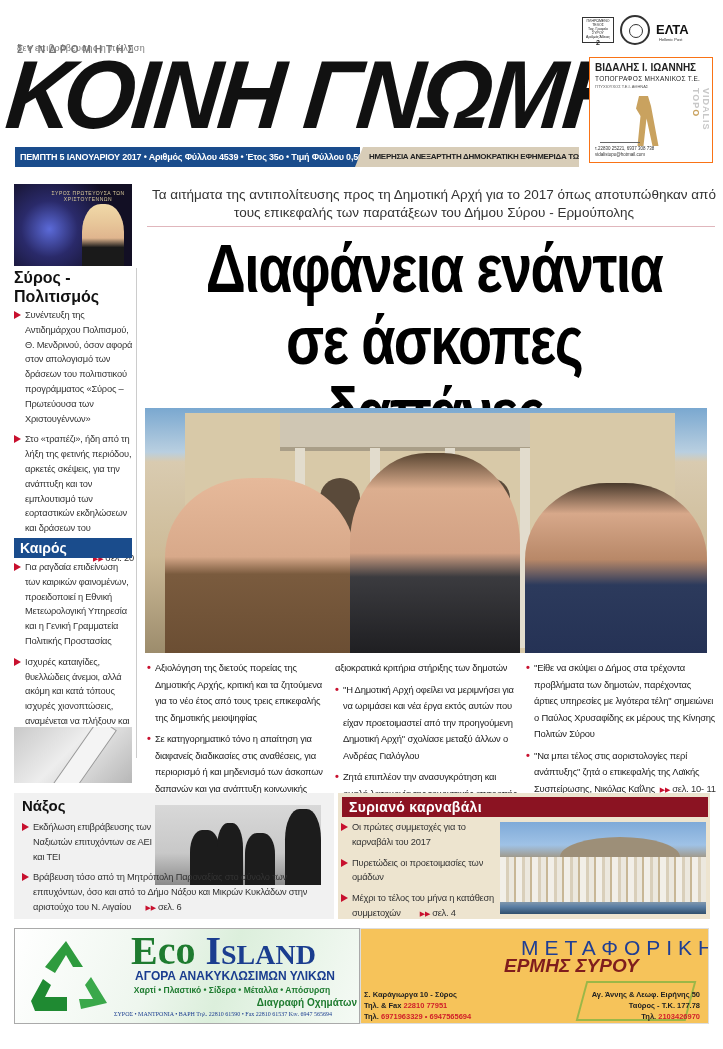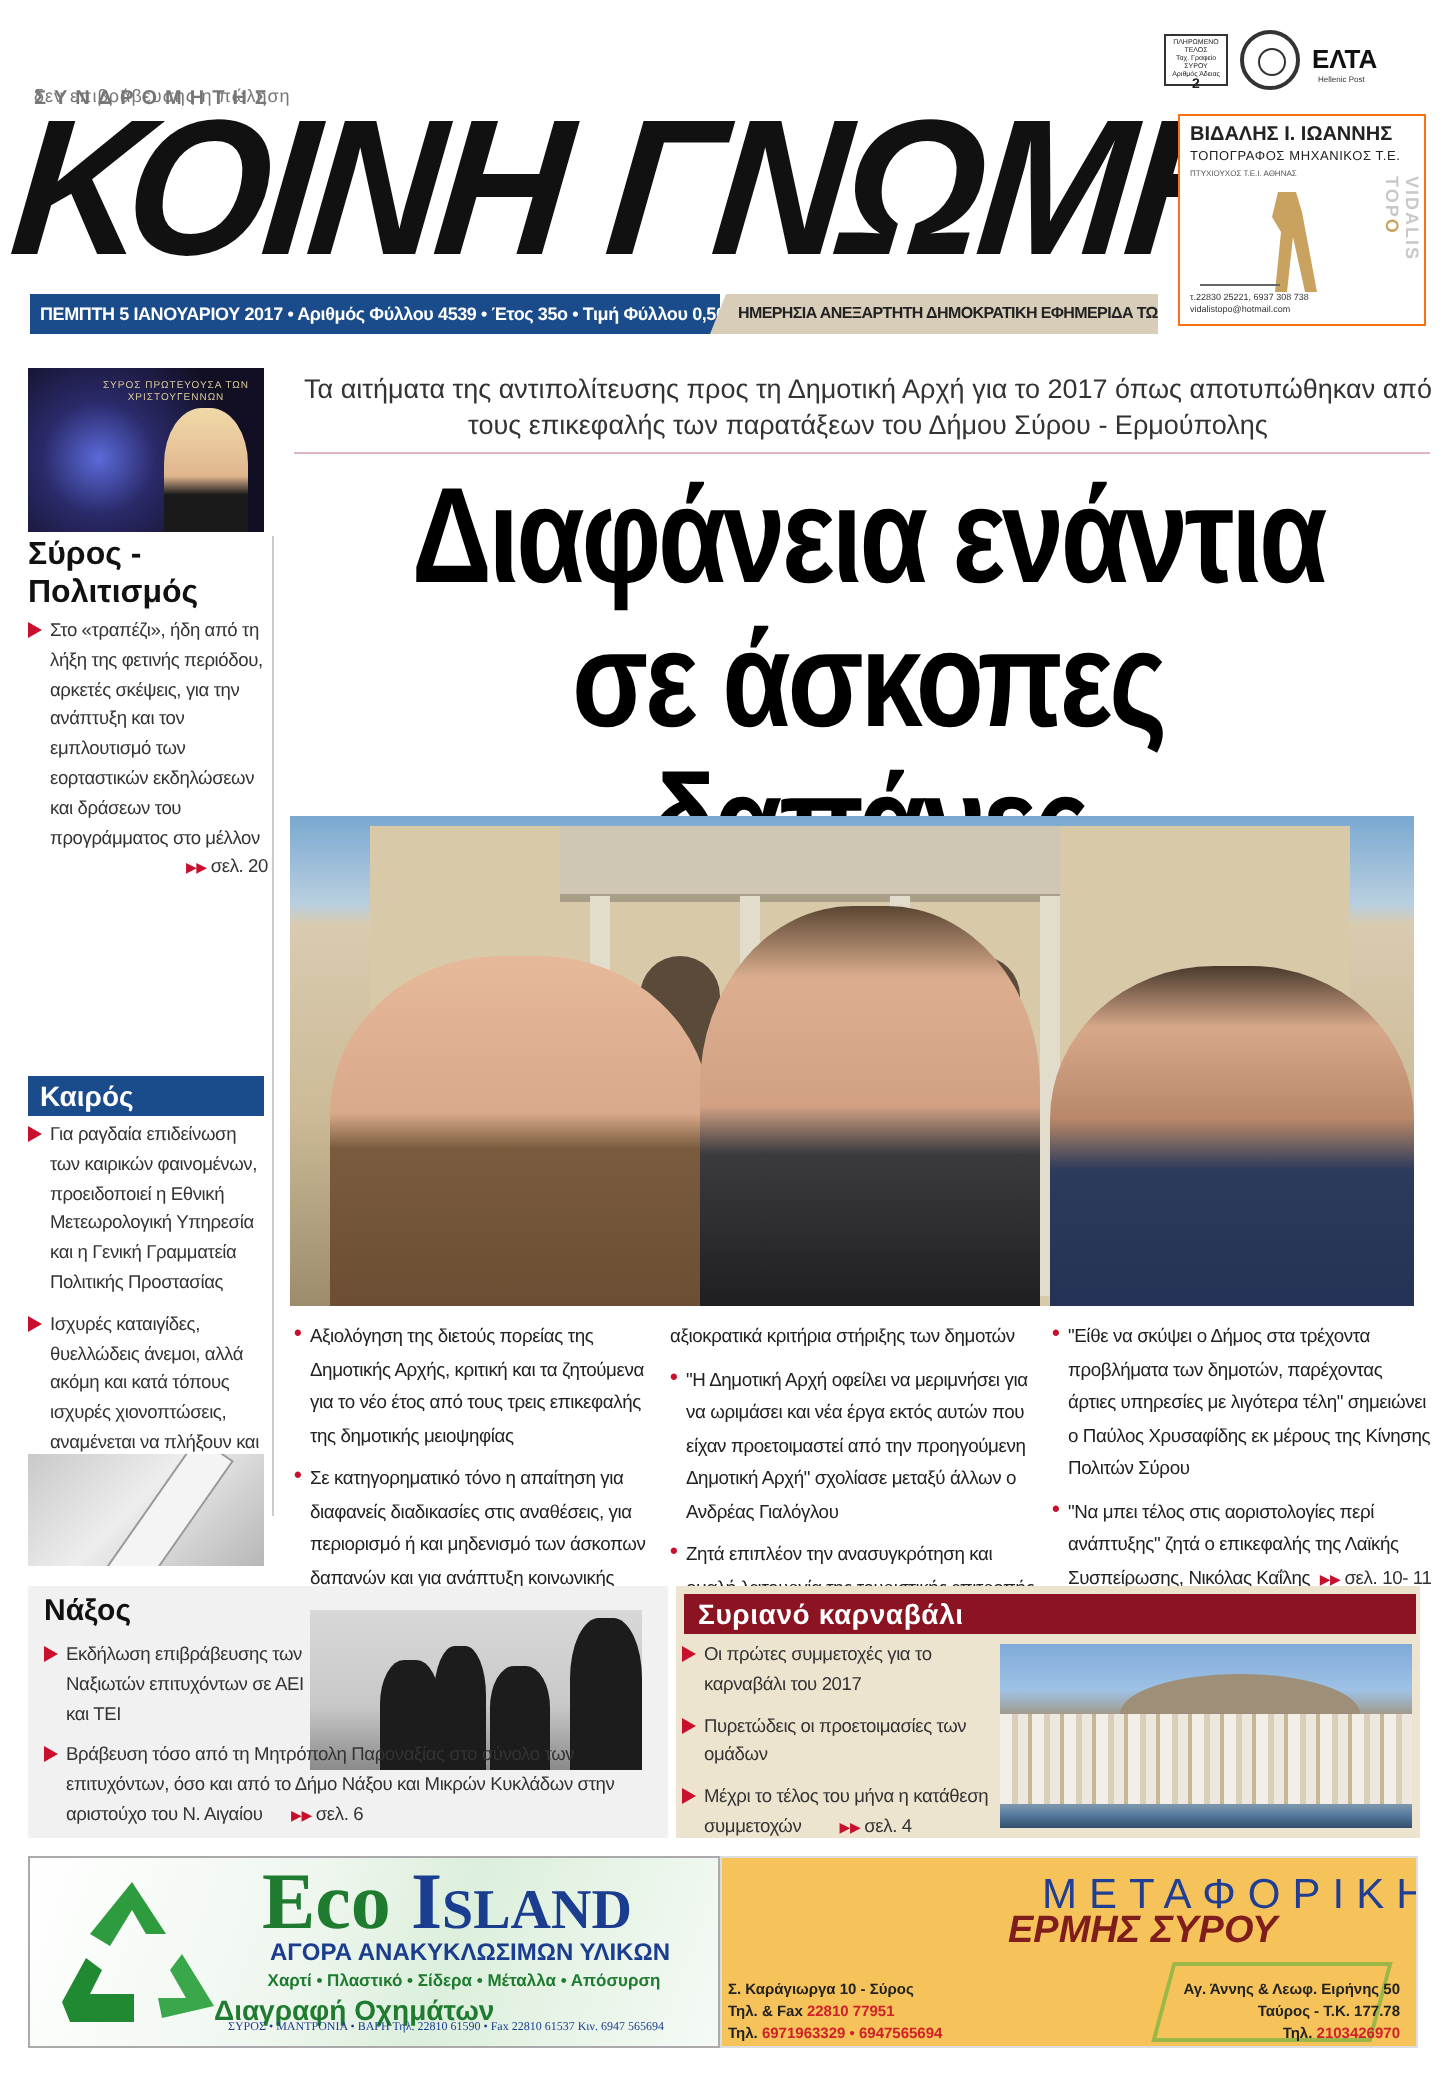--- a/index.html
+++ b/index.html
@@ -112,21 +112,21 @@
 
   
   .eco-ad { left: 14px; top: 928px; width: 346px; height: 96px; border: 1px solid #aaa; overflow: hidden;
     background: linear-gradient(110deg, #ffffff 0%, #eef6ee 40%, #dcefdc 60%, #f5faf5 100%); }
   .eco-ad .recycle { position: absolute; left: 6px; top: 8px; width: 90px; height: 82px; }
   .eco-ad .title { position: absolute; left: 116px; top: 4px; font-family: "Liberation Serif", serif; font-size: 40px; font-weight: bold; line-height: 36px; white-space: nowrap; }
   .eco-ad .title .eco { color: #1e7b2f; }
   .eco-ad .title .island { color: #1a3d8f; font-variant: small-caps; }
   .eco-ad .sub { position: absolute; left: 100px; top: 40px; width: 240px; text-align: center; font-size: 12px; font-weight: bold; color: #1a3d8f; white-space: nowrap; }
   .eco-ad .items { position: absolute; left: 92px; top: 56px; width: 250px; text-align: center; font-size: 8.5px; font-weight: bold; color: #1e7b2f; white-space: nowrap; }
-  .eco-ad .items2 { position: absolute; left: 92px; top: 68px; width: 250px; text-align: left; font-size: 14px; font-weight: bold; color: #1e7b2f; }
+  .eco-ad .items2 { position: absolute; left: 92px; top: 68px; width: 250px; text-align: right; font-size: 10px; font-weight: bold; color: #1e7b2f; }
   .eco-ad .contact { position: absolute; left: 70px; top: 82px; width: 276px; text-align: center; font-size: 6px; color: #1a3d8f; white-space: nowrap; font-family: "Liberation Serif", serif; }
 
   .hermes-ad { left: 360px; top: 928px; width: 349px; height: 96px; background: #f6c35a; overflow: hidden; border: 1px solid #ddd; }
   .hermes-ad .lines { position: absolute; left: 10px; top: 3px; width: 110px; text-align: center; font-size: 7.5px; font-weight: bold; color: #d0202a; line-height: 10px; }
   .hermes-ad .metaforiki { position: absolute; left: 160px; top: 7px; font-size: 21px; color: #1f3e94; letter-spacing: 6px; white-space: nowrap; text-align: right; }
   .hermes-ad .ermis { position: absolute; left: 143px; top: 26px; font-size: 19px; font-weight: bold; font-style: italic; color: #7f1d1d; white-space: nowrap; letter-spacing: 0; }
   .hermes-ad .truck { position: absolute; left: 220px; top: 52px; width: 110px; height: 40px; border: 2px solid #7cb342; transform: skewX(-15deg); opacity: 0.75; }
   .hermes-ad .left-addr { position: absolute; left: 3px; top: 60px; font-size: 7.5px; font-weight: bold; color: #222; line-height: 11px; }
   .hermes-ad .right-addr { position: absolute; right: 8px; top: 60px; font-size: 7.5px; font-weight: bold; color: #222; line-height: 11px; text-align: right; }
   .red { color: #d0202a; }
@@ -199,20 +199,21 @@
   <div class="item"><span>"Να μπει τέλος στις αοριστολογίες περί ανάπτυξης" ζητά ο επικεφαλής της Λαϊκής Συσπείρωσης, Νικόλας Καΐλης</span>&nbsp;&nbsp;<span class="pageref"><span class="arrows">▶▶</span><span>σελ. 10- 11</span></span></div>
 </div>
 
 <div class="abs side-photo">
   <div class="title">ΣΥΡΟΣ ΠΡΩΤΕΥΟΥΣΑ ΤΩΝ ΧΡΙΣΤΟΥΓΕΝΝΩΝ</div>
   <div class="woman"></div>
 </div>
 <div class="abs side-vrule"></div>
 <div class="abs side-head" style="width:110px">Σύρος - Πολιτισμός</div>
 <div class="abs bullets side-list-1">
+  <div class="item">Συνέντευξη της Αντιδημάρχου Πολιτισμού, Θ. Μενδρινού, όσον αφορά στον απολογισμό των δράσεων του πολιτιστικού προγράμματος «Σύρος – Πρωτεύουσα των Χριστουγέννων»</div>
   <div class="item" style="margin-bottom:0">Στο «τραπέζι», ήδη από τη λήξη της φετινής περιόδου, αρκετές σκέψεις, για την ανάπτυξη και τον εμπλουτισμό των εορταστικών εκδηλώσεων και δράσεων του προγράμματος στο μέλλον</div>
   <div class="right pageref"><span class="arrows">▶▶</span><span>σελ. 20</span></div>
 </div>
 
 <div class="abs weather-head">Καιρός</div>
 <div class="abs bullets side-list-2">
   <div class="item">Για ραγδαία επιδείνωση των καιρικών φαινομένων, προειδοποιεί η Εθνική Μετεωρολογική Υπηρεσία και η Γενική Γραμματεία Πολιτικής Προστασίας</div>
   <div class="item"><span>Ισχυρές καταιγίδες, θυελλώδεις άνεμοι, αλλά ακόμη και κατά τόπους ισχυρές χιονοπτώσεις, αναμένεται να πλήξουν και τις Κυκλάδες</span>&nbsp;&nbsp;&nbsp;<span class="pageref"><span class="arrows">▶▶</span><span>σελ. 5</span></span></div>
 </div>
 <div class="abs thermo">

